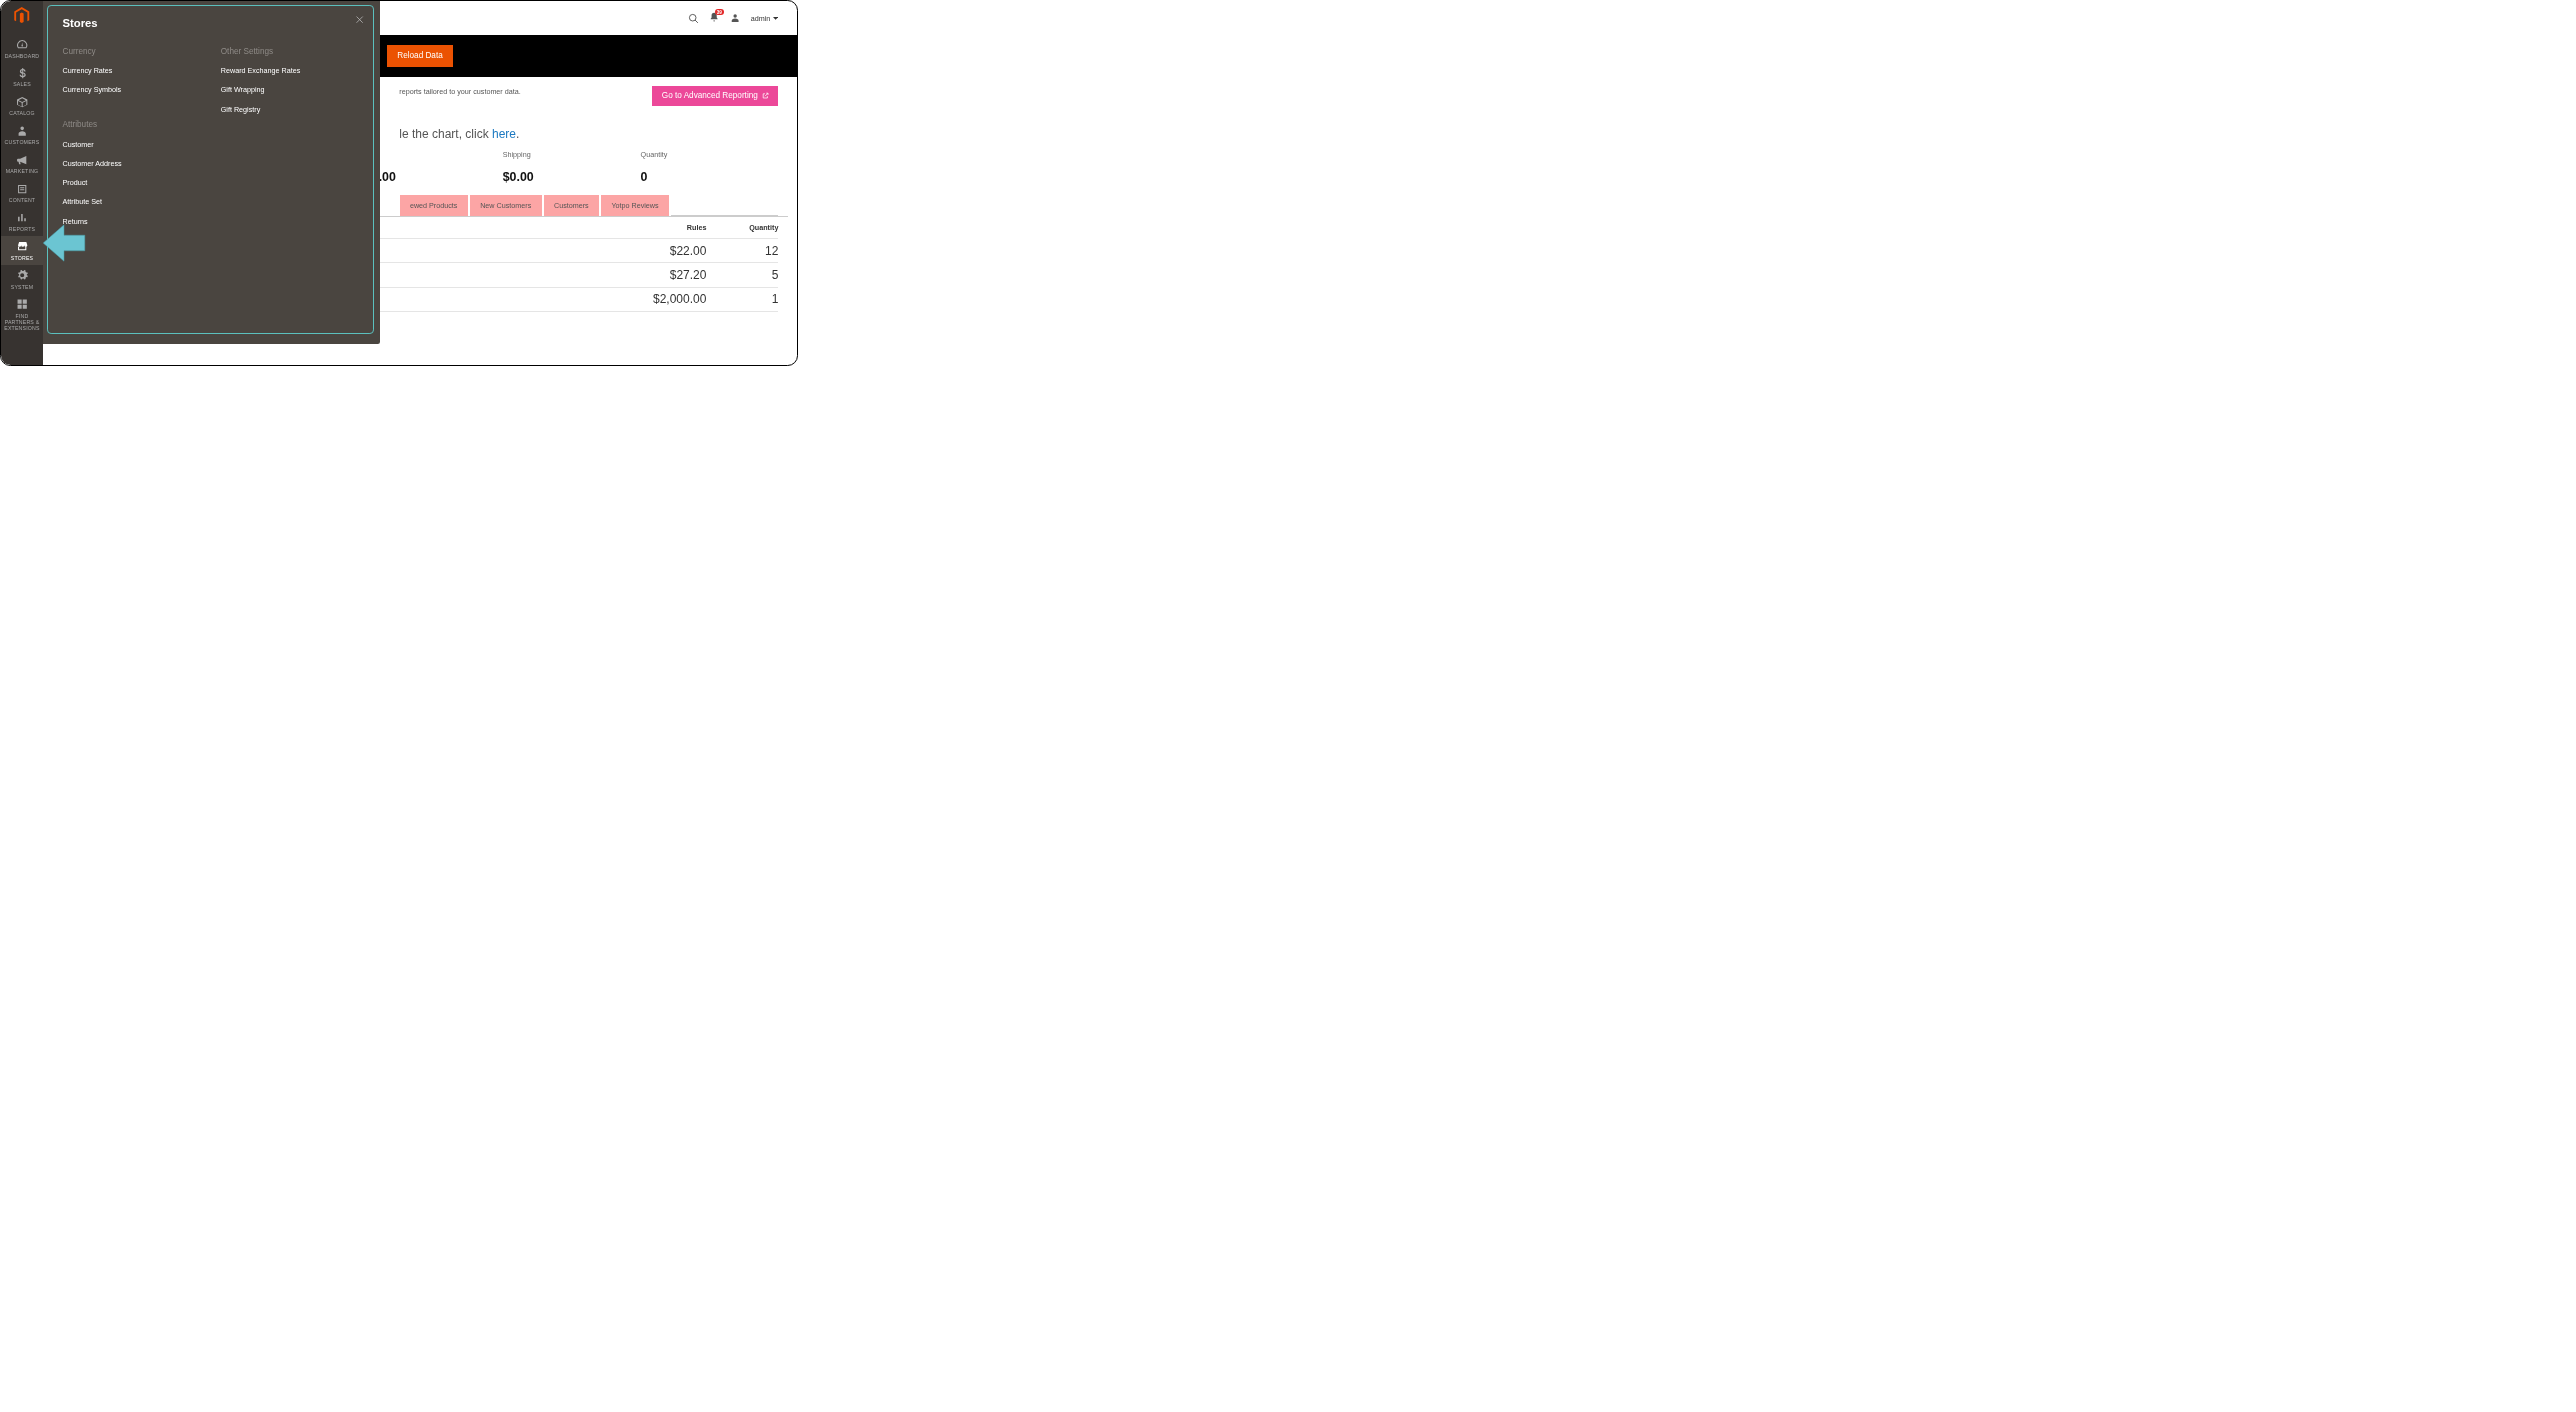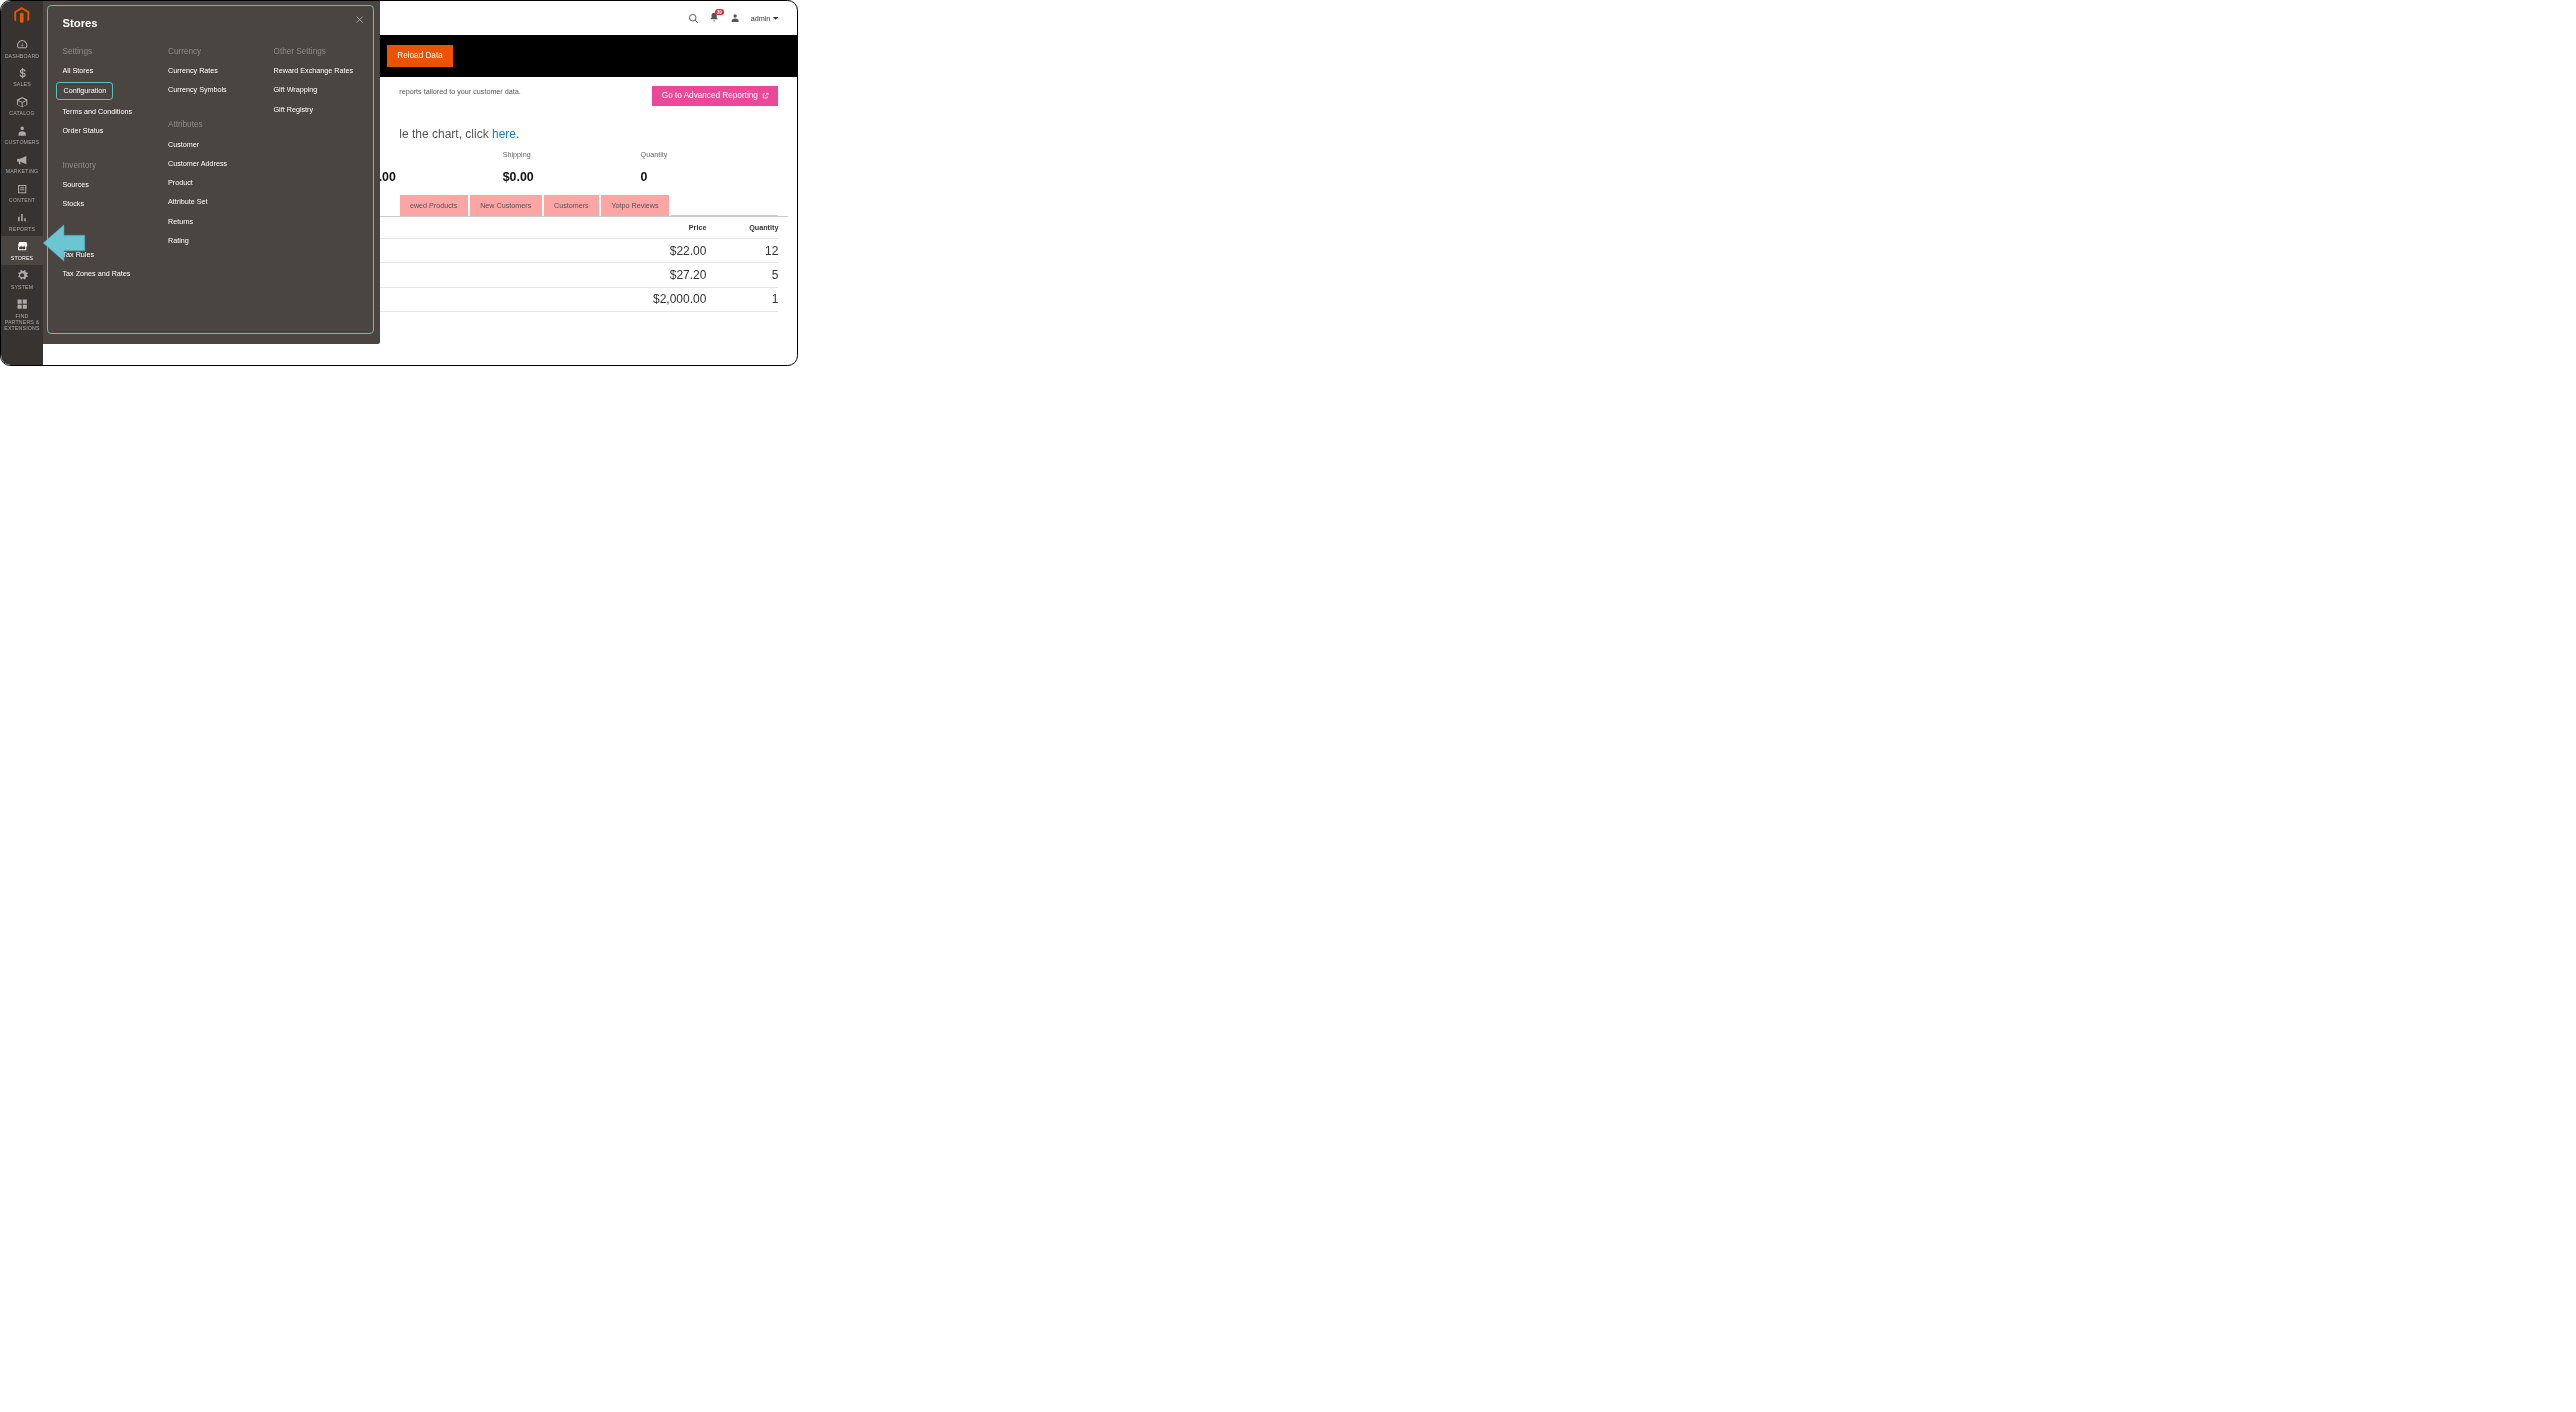--- a/index.html
+++ b/index.html
@@ -200,21 +200,21 @@
     <div class="tab">New Customers</div>
     <div class="tab">Customers</div>
     <div class="tab">Yotpo Reviews</div>
     <div class="tab-divider"></div>
   </div>
 
   <div class="table">
     <div class="table-header">
       <div class="col-spacer"></div>
       <div class="col-product"></div>
-      <div class="col-price">Price</div>
+      <div class="col-price">Rules</div>
       <div class="col-qty">Quantity</div>
     </div>
     <div class="table-row">
       <div class="col-spacer"></div>
       <div class="col-product"></div>
       <div class="col-price">$22.00</div>
       <div class="col-qty">12</div>
     </div>
     <div class="table-row">
       <div class="col-spacer"></div>
@@ -234,34 +234,20 @@
 </div>
 
 <div class="flyout-wrapper">
   <div class="flyout">
     <div class="flyout-title">Stores</div>
     <svg class="flyout-close" width="9.3" height="9.3" viewBox="0 0 24 24" fill="none" stroke="#bbb" stroke-width="2">
         <line x1="4" y1="4" x2="20" y2="20"></line>
         <line x1="20" y1="4" x2="4" y2="20"></line>
       </svg>
     <div class="flyout-columns">
-      <div class="flyout-col">
-        <div class="flyout-section-title">Settings</div>
-        <a class="flyout-link">All Stores</a>
-        <a class="flyout-link highlighted">Configuration</a>
-        <a class="flyout-link">Terms and Conditions</a>
-        <a class="flyout-link">Order Status</a>
-        <div class="flyout-spacer"></div>
-        <div class="flyout-section-title">Inventory</div>
-        <a class="flyout-link">Sources</a>
-        <a class="flyout-link">Stocks</a>
-        <div class="flyout-spacer" style="height:31px"></div>
-        <a class="flyout-link">Tax Rules</a>
-        <a class="flyout-link">Tax Zones and Rates</a>
-      </div>
       <div class="flyout-col">
         <div class="flyout-section-title">Currency</div>
         <a class="flyout-link">Currency Rates</a>
         <a class="flyout-link">Currency Symbols</a>
         <div class="flyout-spacer"></div>
         <div class="flyout-section-title">Attributes</div>
         <a class="flyout-link">Customer</a>
         <a class="flyout-link">Customer Address</a>
         <a class="flyout-link">Product</a>
         <a class="flyout-link">Attribute Set</a>

